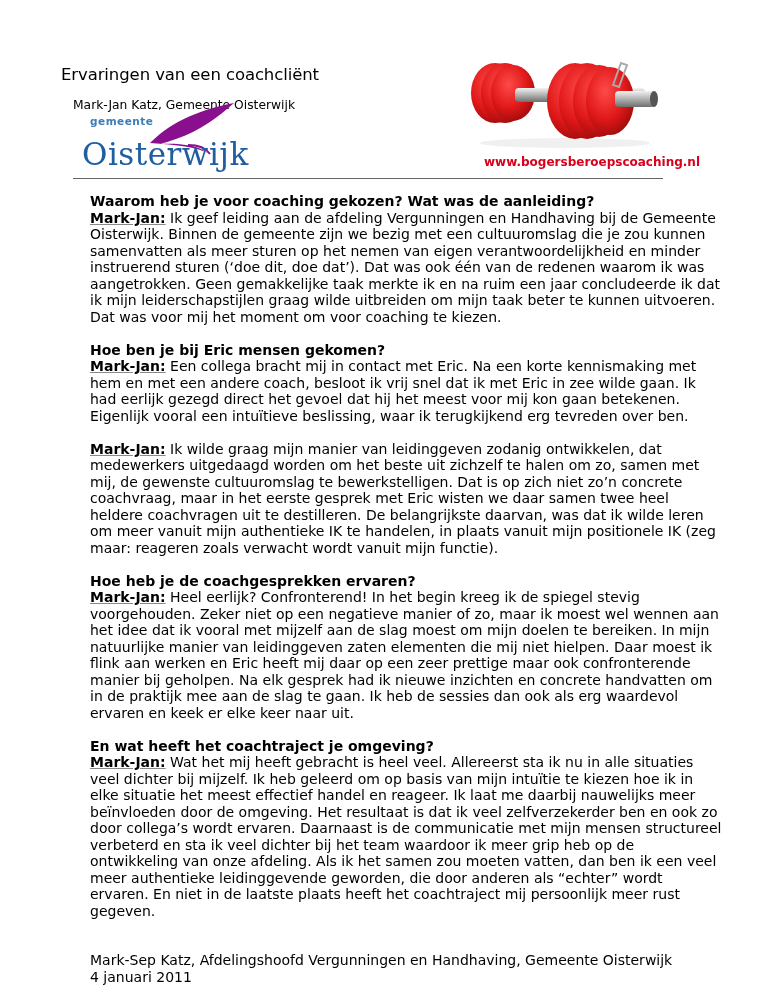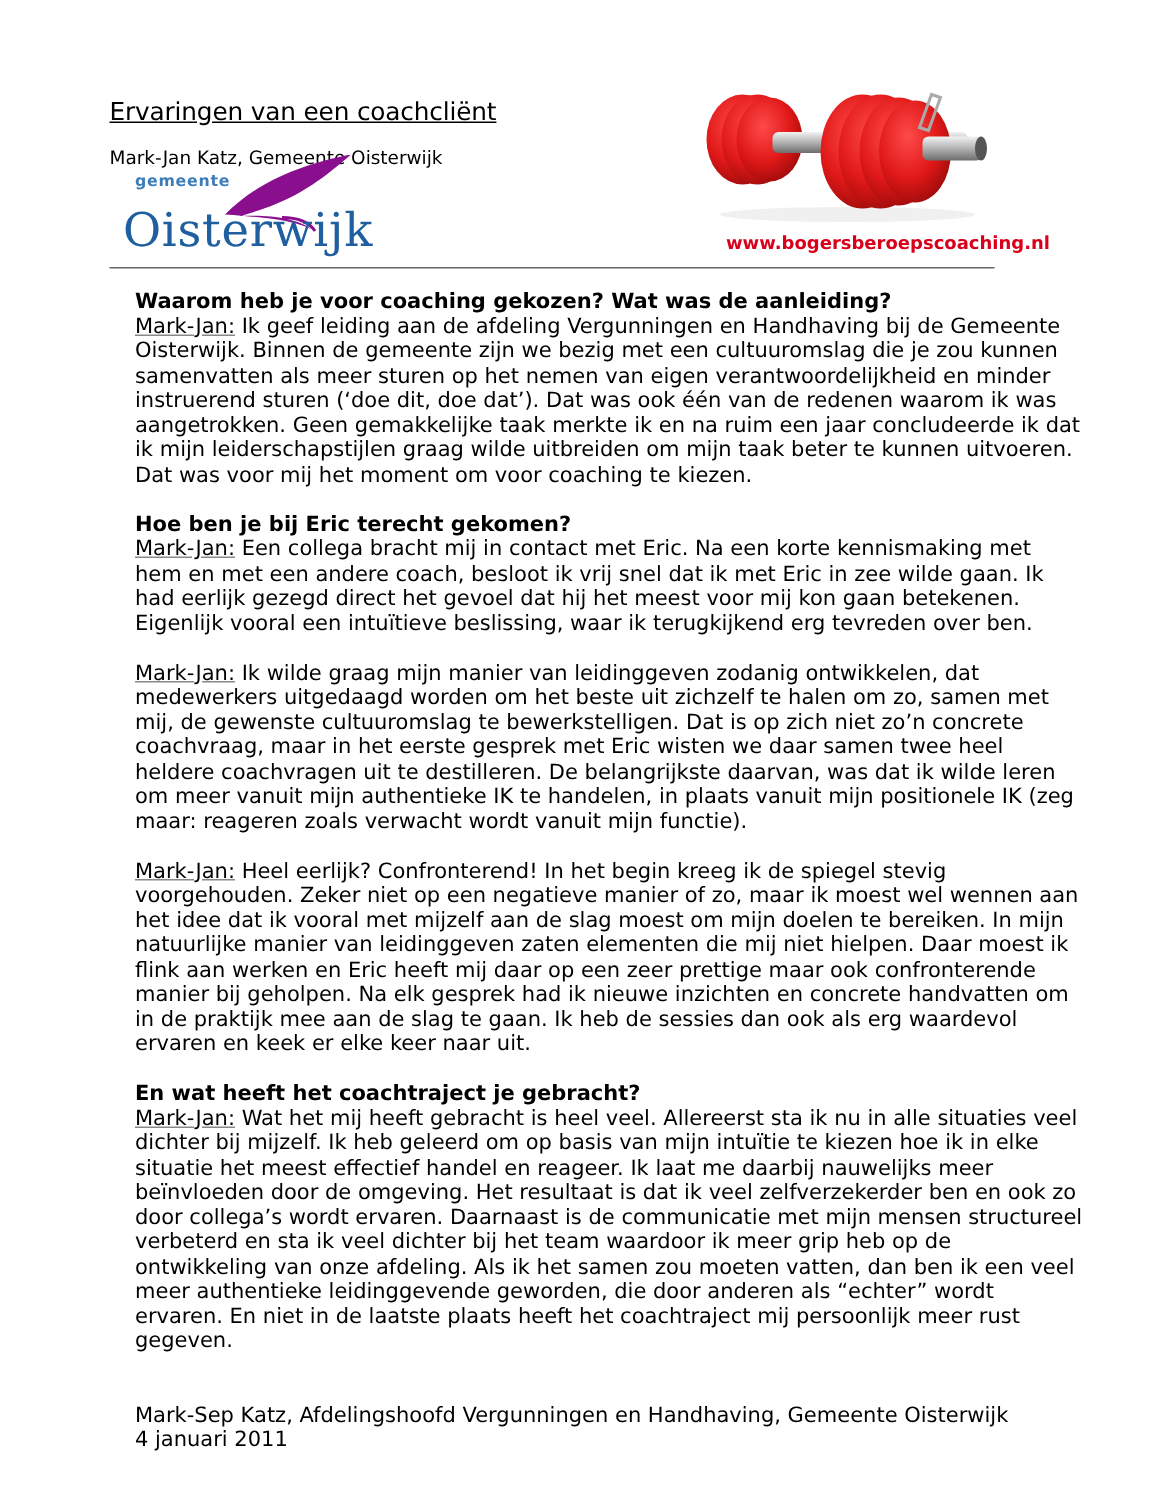--- a/index.html
+++ b/index.html
@@ -1,30 +1,30 @@
 <!DOCTYPE html>
 <html><head>
 <meta charset="utf-8">
 <style>
   html, body { margin: 0; padding: 0; background: #ffffff; }
   body { width: 768px; height: 994px; position: relative; overflow: hidden;
          font-family: "DejaVu Sans", sans-serif; color: #000; }
-  .doc-title { position: absolute; left: 73px; top: 65px; font-size: 16.5px; letter-spacing: -0.1px; white-space: nowrap; text-decoration: underline; }
+  .doc-title { position: absolute; left: 61px; top: 65px; font-size: 16.5px; letter-spacing: -0.1px; white-space: nowrap; }
   .doc-subtitle { position: absolute; left: 73px; top: 98px; font-size: 12.3px; white-space: nowrap; }
   .logo { position: absolute; left: 80px; top: 103px; width: 170px; height: 72px; }
   .logo .gemeente { position: absolute; left: 10px; top: 12px; font-size: 10.5px; font-weight: bold; color: #3d7db8; letter-spacing: 0.5px; }
   .logo .oisterwijk { position: absolute; left: 2px; top: 33px; font-family: "DejaVu Serif", serif; font-size: 31px; color: #1f5fa0; letter-spacing: 0.5px; text-align: right; }
   .logo svg.quill { position: absolute; left: 68px; top: 0px; }
   .dumbbell { position: absolute; left: 465px; top: 55px; width: 200px; height: 95px; }
   .site-url { position: absolute; left: 0; top: 155px; width: 700px; text-align: right; font-size: 12px; font-weight: bold; color: #d9001b; white-space: nowrap; }
   .rule { position: absolute; left: 73px; top: 178px; width: 590px; height: 0; border-top: 1px solid #666; }
   .content { position: absolute; left: 90px; top: 193px; width: 632px; font-size: 14px; line-height: 16.5px; }
   .section { margin: 0 0 16.5px 0; }
   .q { font-weight: bold; display: block; }
-  .speaker { text-decoration: underline; text-decoration-color: #888; }
+  .speaker { text-decoration: underline; text-decoration-color: #888; font-weight: bold; }
   .signature { margin-top: 33px; }
   .signature div { white-space: nowrap; }
 </style>
 </head>
 <body>
 
 <div class="doc-title">Ervaringen van een coachcliënt</div>
 <div class="doc-subtitle">Mark-Jan Katz, Gemeente Oisterwijk</div>
 
 <div class="logo">
@@ -66,31 +66,32 @@
 
 <div class="site-url">www.bogersberoepscoaching.nl</div>
 <div class="rule"></div>
 
 <div class="content">
   <div class="section">
     <span class="q">Waarom heb je voor coaching gekozen? Wat was de aanleiding?</span>
     <span class="speaker">Mark-Jan:</span><span> Ik geef leiding aan de afdeling Vergunningen en Handhaving bij de Gemeente Oisterwijk. Binnen de gemeente zijn we bezig met een cultuuromslag die je zou kunnen samenvatten als meer sturen op het nemen van eigen verantwoordelijkheid en minder instruerend sturen (‘doe dit, doe dat’). Dat was ook één van de redenen waarom ik was aangetrokken. Geen gemakkelijke taak merkte ik en na ruim een jaar concludeerde ik dat ik mijn leiderschapstijlen graag wilde uitbreiden om mijn taak beter te kunnen uitvoeren. Dat was voor mij het moment om voor coaching te kiezen.</span>
   </div>
   <div class="section">
-    <span class="q">Hoe ben je bij Eric terecht gekomen?</span>
+    <span class="q">Hoe ben je bij Eric mensen gekomen?</span>
     <span class="speaker">Mark-Jan:</span><span> Een collega bracht mij in contact met Eric. Na een korte kennismaking met hem en met een andere coach, besloot ik vrij snel dat ik met Eric in zee wilde gaan. Ik had eerlijk gezegd direct het gevoel dat hij het meest voor mij kon gaan betekenen. Eigenlijk vooral een intuïtieve beslissing, waar ik terugkijkend erg tevreden over ben.</span>
   </div>
   <div class="section">
     <span class="speaker">Mark-Jan:</span><span> Ik wilde graag mijn manier van leidinggeven zodanig ontwikkelen, dat medewerkers uitgedaagd worden om het beste uit zichzelf te halen om zo, samen met mij, de gewenste cultuuromslag te bewerkstelligen. Dat is op zich niet zo’n concrete coachvraag, maar in het eerste gesprek met Eric wisten we daar samen twee heel heldere coachvragen uit te destilleren. De belangrijkste daarvan, was dat ik wilde leren om meer vanuit mijn authentieke IK te handelen, in plaats vanuit mijn positionele IK (zeg maar: reageren zoals verwacht wordt vanuit mijn functie).</span>
   </div>
   <div class="section">
+    <span class="q">Hoe heb je de coachgesprekken ervaren?</span>
     <span class="speaker">Mark-Jan:</span><span> Heel eerlijk? Confronterend! In het begin kreeg ik de spiegel stevig voorgehouden. Zeker niet op een negatieve manier of zo, maar ik moest wel wennen aan het idee dat ik vooral met mijzelf aan de slag moest om mijn doelen te bereiken. In mijn natuurlijke manier van leidinggeven zaten elementen die mij niet hielpen. Daar moest ik flink aan werken en Eric heeft mij daar op een zeer prettige maar ook confronterende manier bij geholpen. Na elk gesprek had ik nieuwe inzichten en concrete handvatten om in de praktijk mee aan de slag te gaan. Ik heb de sessies dan ook als erg waardevol ervaren en keek er elke keer naar uit.</span>
   </div>
   <div class="section">
-    <span class="q">En wat heeft het coachtraject je gebracht?</span>
+    <span class="q">En wat heeft het coachtraject je omgeving?</span>
     <span class="speaker">Mark-Jan:</span><span> Wat het mij heeft gebracht is heel veel. Allereerst sta ik nu in alle situaties veel dichter bij mijzelf. Ik heb geleerd om op basis van mijn intuïtie te kiezen hoe ik in elke situatie het meest effectief handel en reageer. Ik laat me daarbij nauwelijks meer beïnvloeden door de omgeving. Het resultaat is dat ik veel zelfverzekerder ben en ook zo door collega’s wordt ervaren. Daarnaast is de communicatie met mijn mensen structureel verbeterd en sta ik veel dichter bij het team waardoor ik meer grip heb op de ontwikkeling van onze afdeling. Als ik het samen zou moeten vatten, dan ben ik een veel meer authentieke leidinggevende geworden, die door anderen als “echter” wordt ervaren. En niet in de laatste plaats heeft het coachtraject mij persoonlijk meer rust gegeven.</span>
   </div>
 
   <div class="signature">
     <div>Mark-Sep Katz, Afdelingshoofd Vergunningen en Handhaving, Gemeente Oisterwijk</div>
     <div>4 januari 2011</div>
   </div>
 </div>
 
 </body></html>

